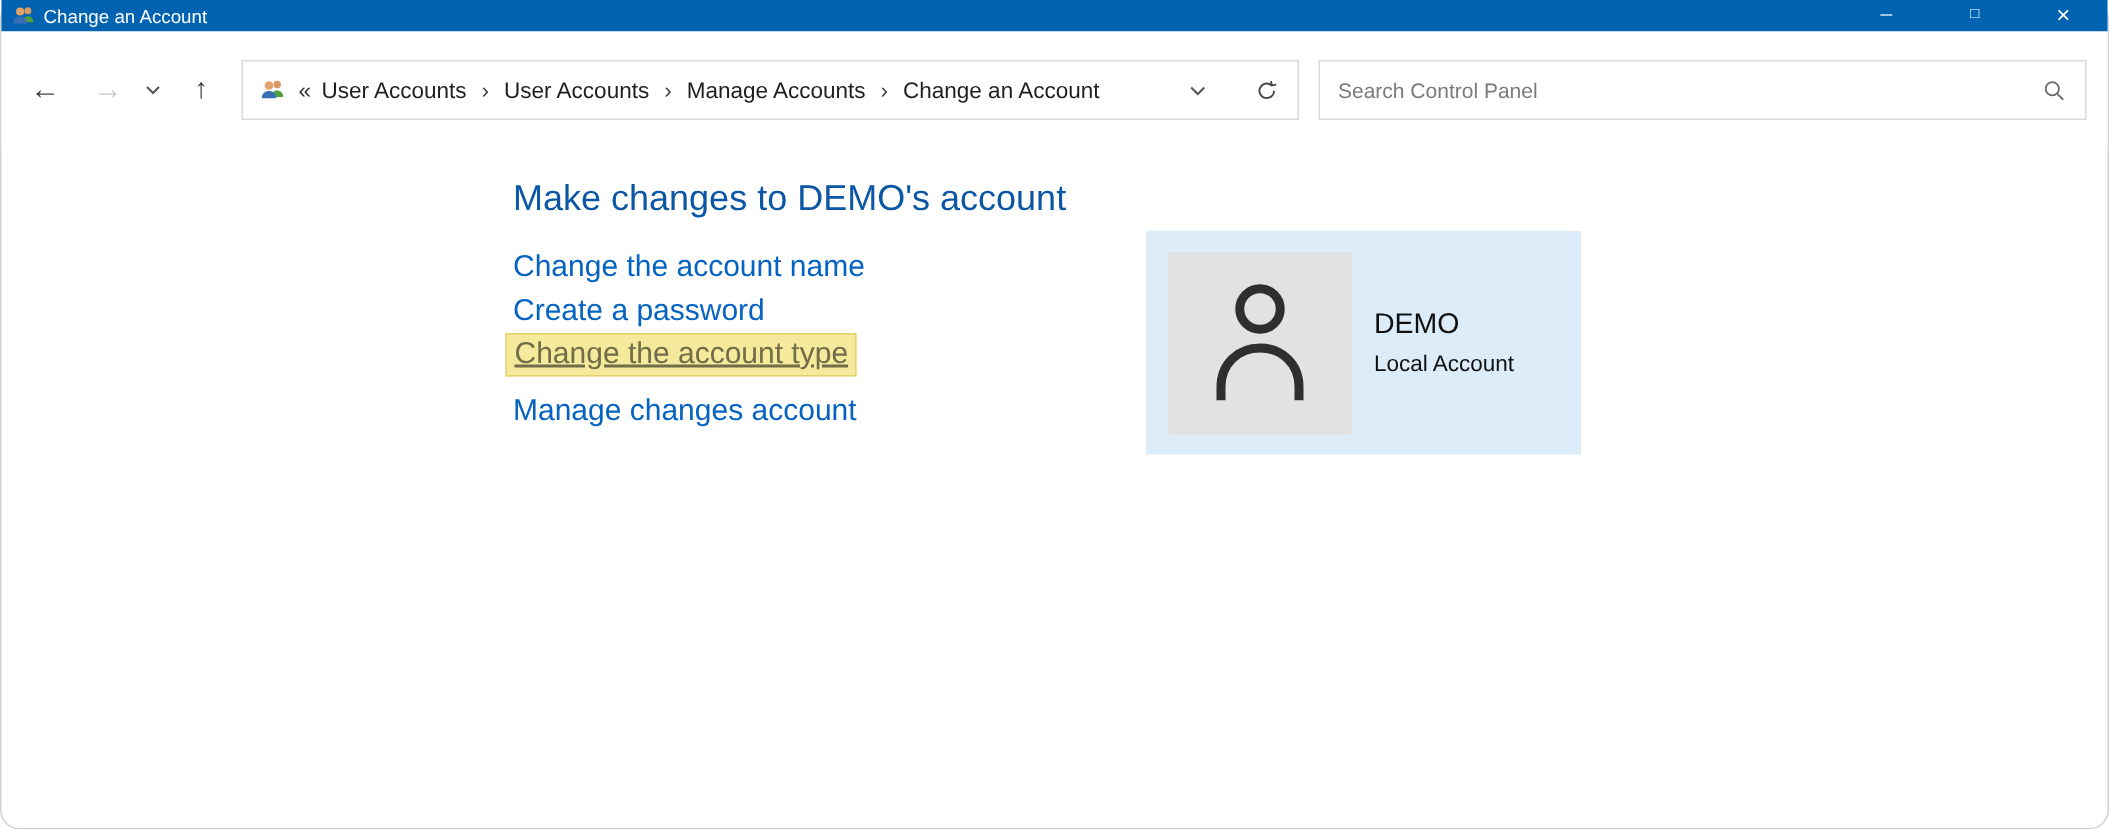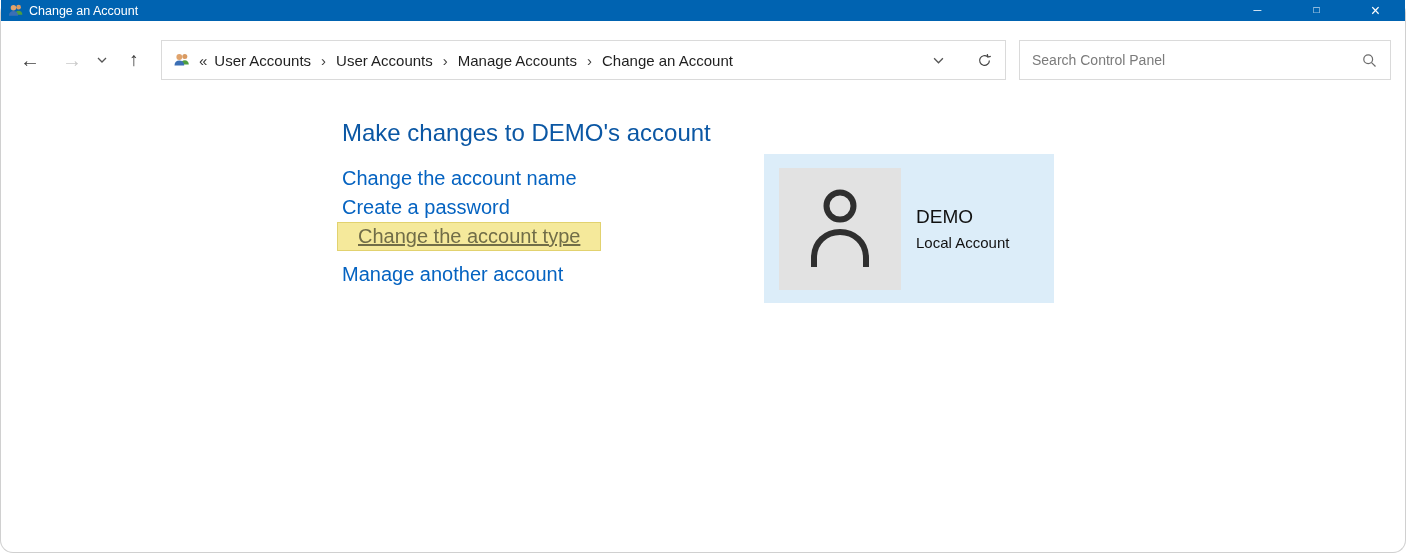--- a/index.html
+++ b/index.html
@@ -130,21 +130,21 @@
   .ab-btn {
     width: 30px; height: 34px;
     display: flex; align-items: center; justify-content: center;
     cursor: default;
     flex: none;
   }
   .ab-btn.dropdown { margin-right: 16px; }
 
   
   .searchbox {
-    width: 372px;
+    width: 512px;
     height: 40px;
     border: 1px solid #dadada;
     background: #ffffff;
     margin-left: 13px;
     display: flex;
     align-items: center;
     padding: 0 10px;
     flex: none;
   }
   .searchbox input {
@@ -187,21 +187,21 @@
     color: #0563c1;
     text-decoration: none;
     cursor: pointer;
   }
   .task-link.hl {
     background: #f5e99b;
     border: 1px solid #e2d26f;
     color: #716d48;
     text-decoration: underline;
     line-height: 27px;
-    padding: 0 20px;
+    padding: 0 5px;
     margin-left: -5px;
   }
   .task-link.group-gap { margin-top: 9px; }
 
   
   .account-card {
     position: absolute;
     left: 763px;
     top: 154px;
     width: 290px;
@@ -294,21 +294,21 @@
       </span>
     </div>
   </div>
 
   <h1 class="page-title">Make changes to DEMO's account</h1>
 
   <div class="links">
     <a class="task-link">Change the account name</a>
     <a class="task-link">Create a password</a>
     <a class="task-link hl">Change the account type</a>
-    <a class="task-link group-gap">Manage another account</a>
+    <a class="task-link group-gap">Manage changes account</a>
   </div>
 
   <div class="account-card">
     <div class="avatar">
       <span>
         <svg width="66" height="80" viewBox="0 0 66 80">
           <circle cx="33" cy="19" r="13.5" fill="none" stroke="#2f2f2f" stroke-width="6"></circle>
           <path d="M7 80 V71 C7 55 19 45 33 45 C47 45 59 55 59 71 V80" fill="none" stroke="#2f2f2f" stroke-width="6"></path>
         </svg>
       </span>

